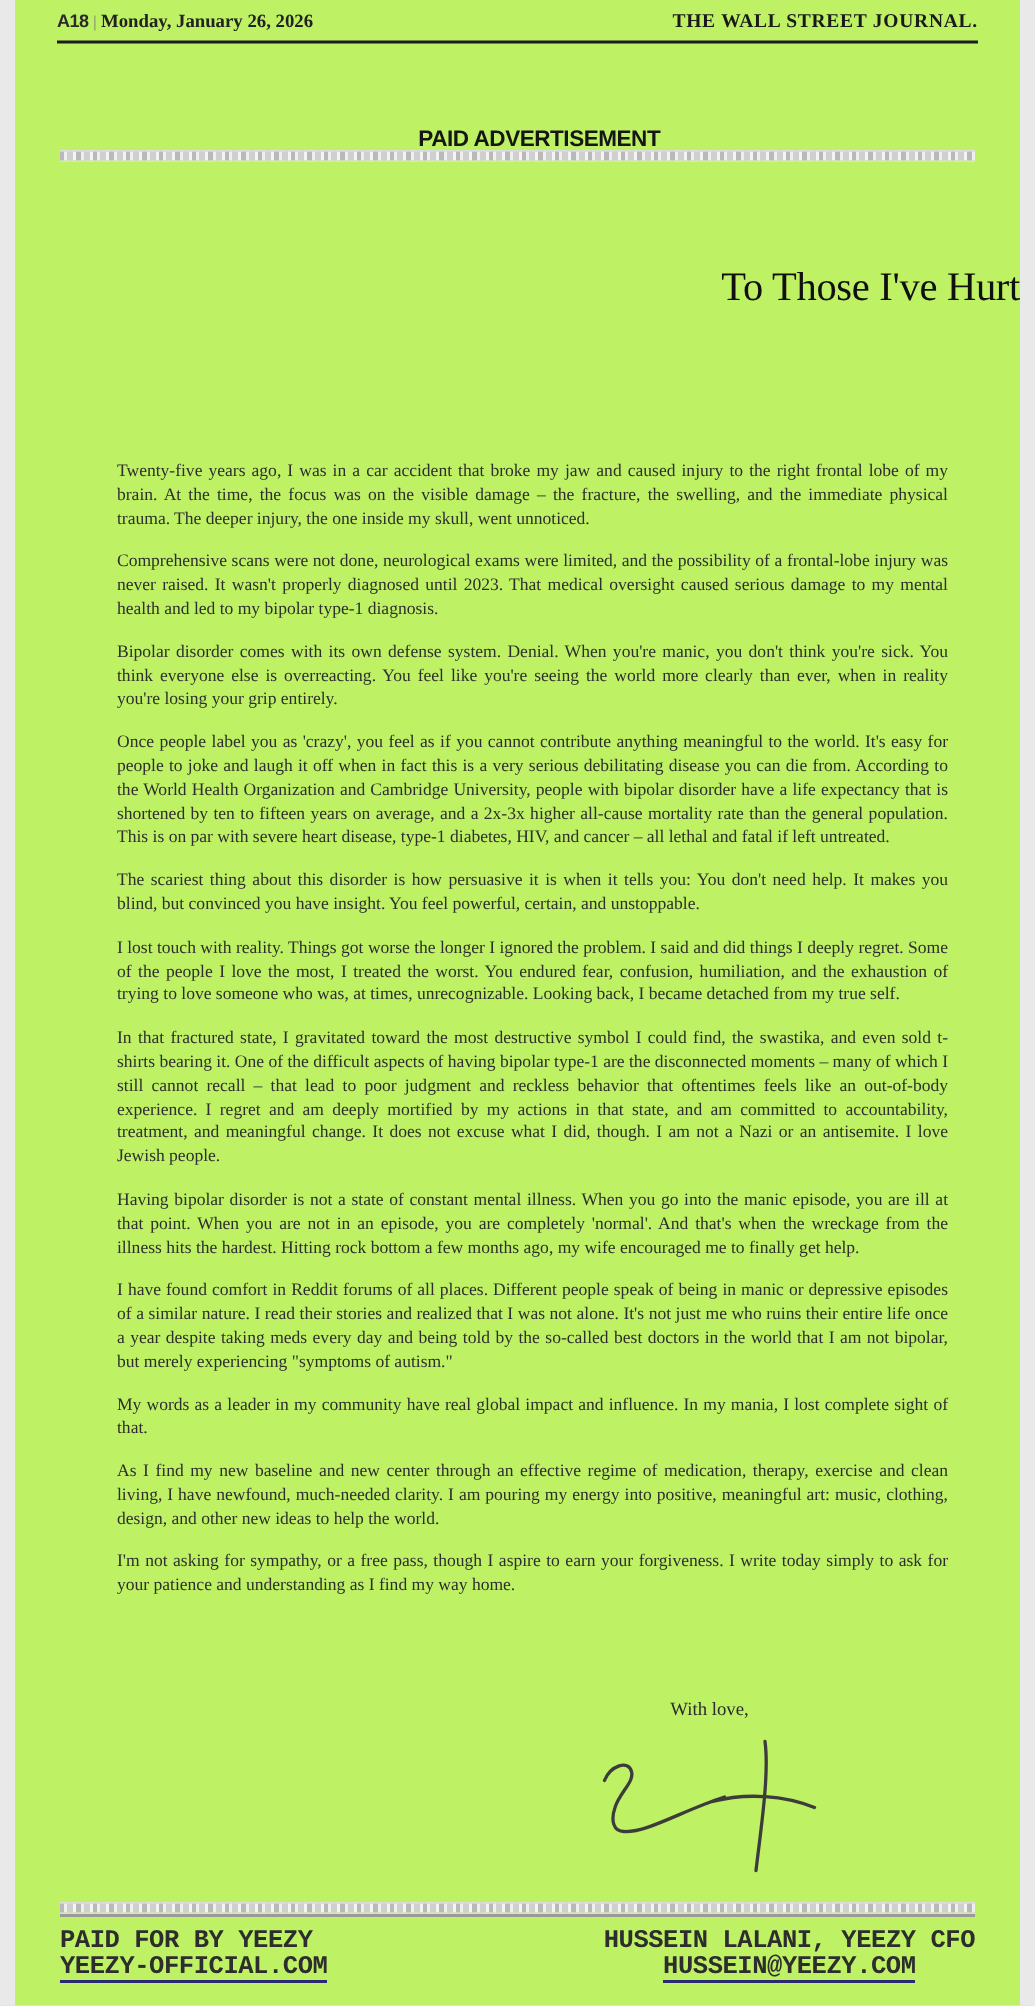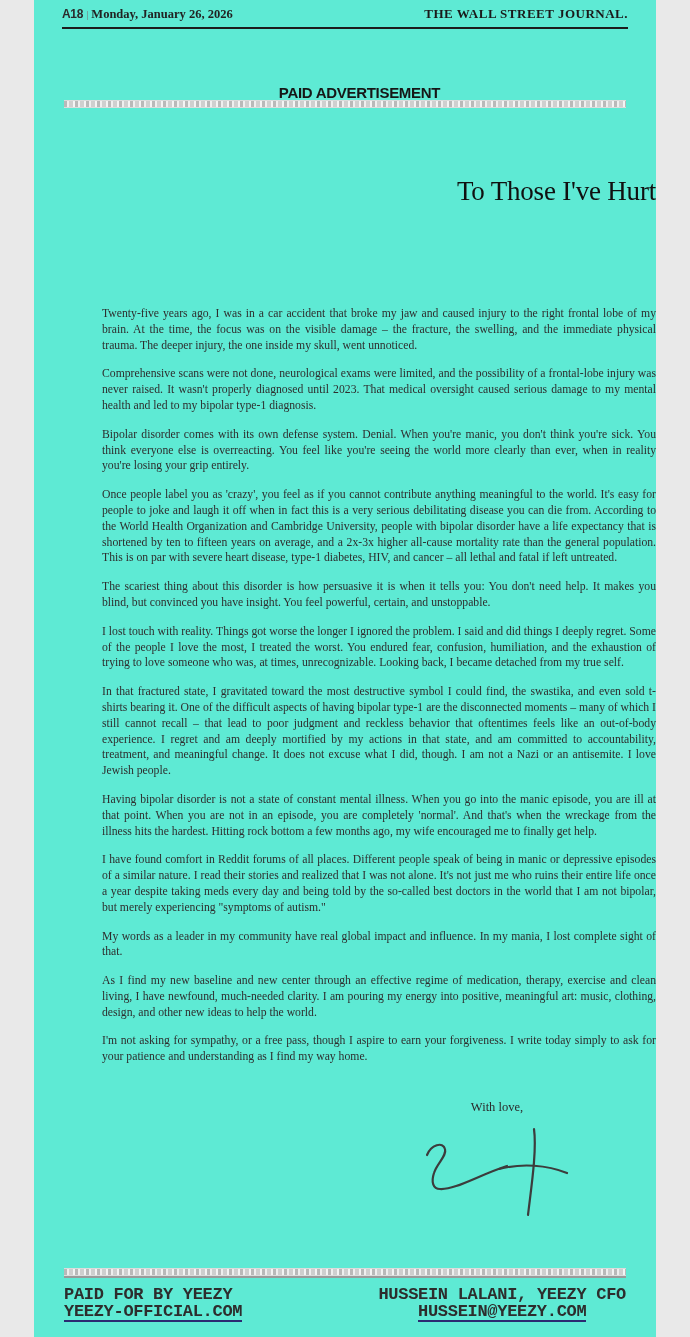--- a/index.html
+++ b/index.html
@@ -1,20 +1,20 @@
 <!DOCTYPE html>
 <html><head>
 <meta charset="utf-8">
 <style>
   html,body{margin:0;padding:0;background:#e9e9e9;}
   .page{
     position:relative;
-    width:622px;height:1337px;
+    width:670px;height:1337px;
     margin:0 auto;
-    background:#5eead4;
+    background:#bef264;
     font-family:"Liberation Serif", serif;
     color:#2b2b2b;
     overflow:hidden;
     box-sizing:border-box;
   }
   
   .np-header{
     position:absolute;top:6px;left:28px;right:28px;
     display:flex;justify-content:space-between;align-items:baseline;
     padding-bottom:5px;
@@ -63,21 +63,21 @@
     font-size:11.7px;line-height:15.8px;
     text-align:justify;
     color:#2e2e2e;
   }
   .letter-body p{margin:0 0 13px 0;}
   
   .closing-block{
     position:absolute;top:1100px;left:368px;width:190px;
     text-align:center;
   }
-  .closing-text{font-size:12.5px;color:#2b2b2b;}
+  .closing-text{font-size:12.5px;color:#2b2b2b;margin-top:32px;}
   .signature{margin-top:8px;}
   
   .rule-bottom{top:1268px;}
   .solid-rule{
     position:absolute;top:1276px;left:30px;right:30px;
     border-top:2px solid #9a9a9a;
   }
   .np-footer{
     position:absolute;top:1288px;left:30px;right:30px;
     display:flex;justify-content:space-between;align-items:flex-start;

